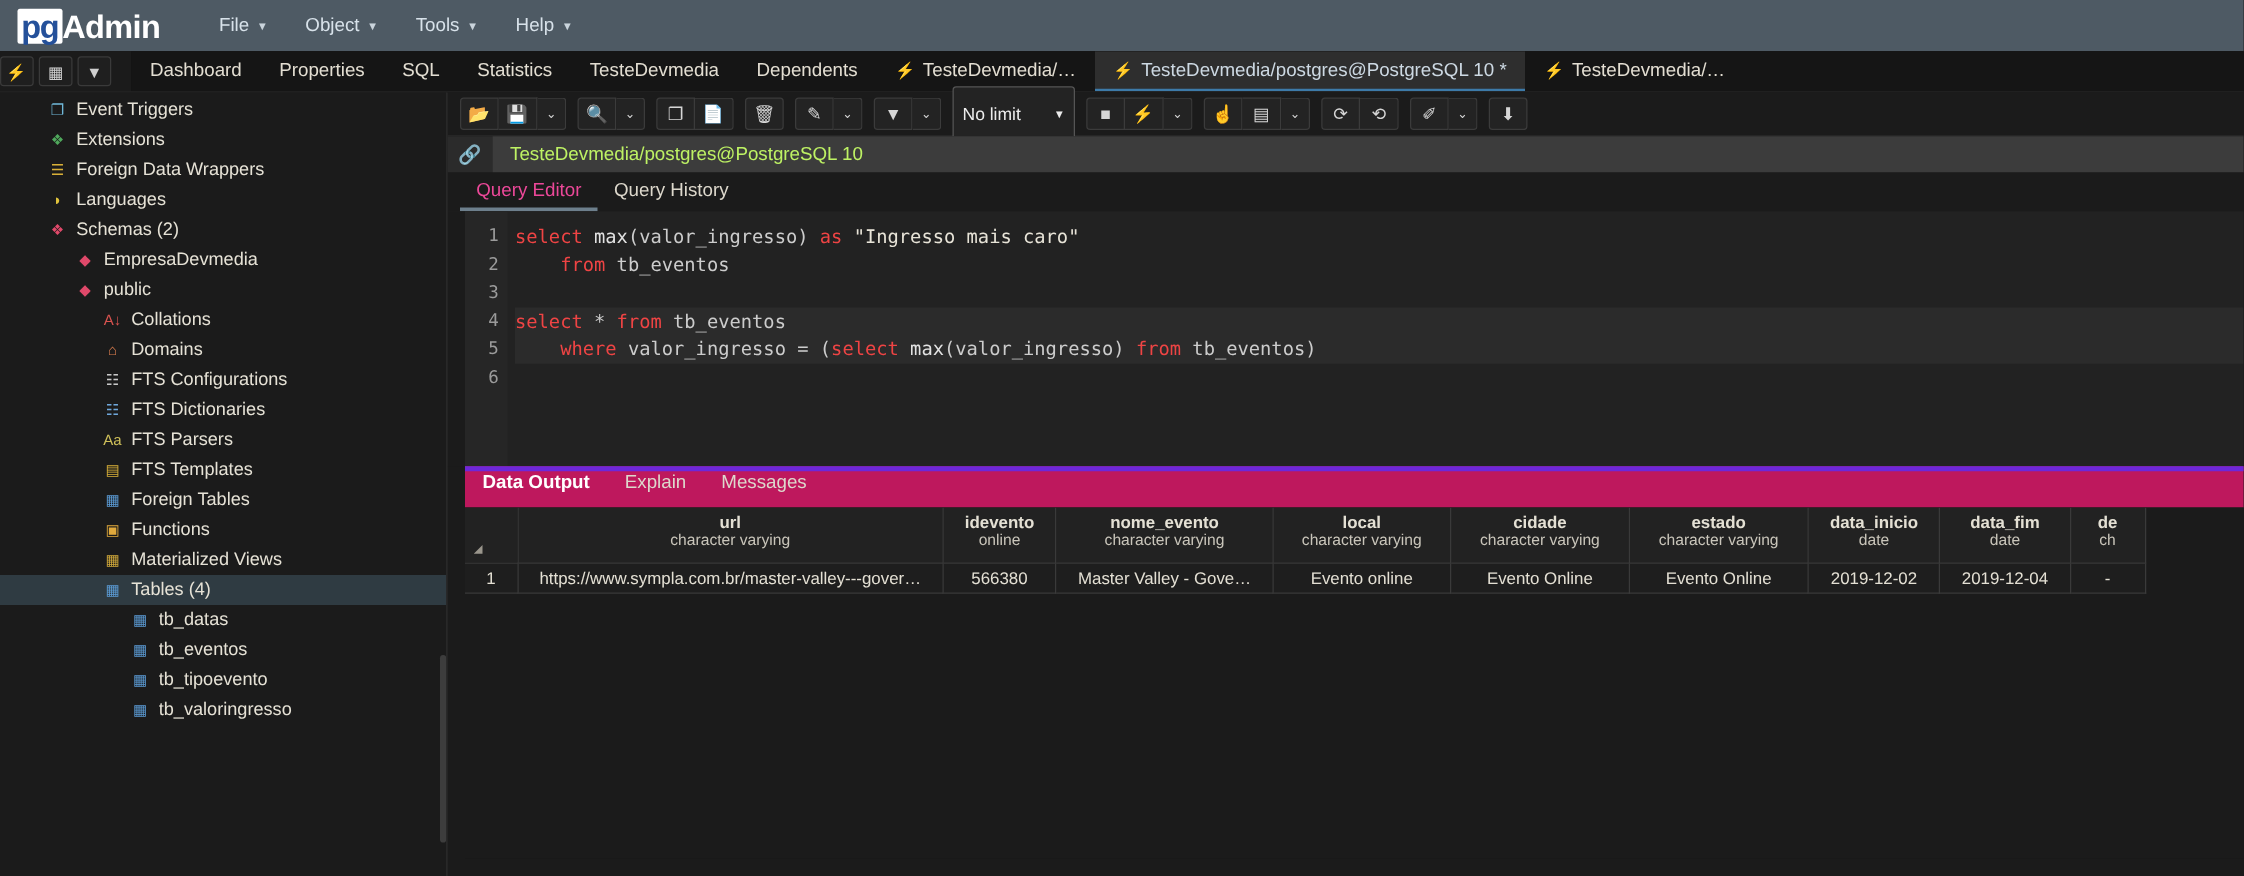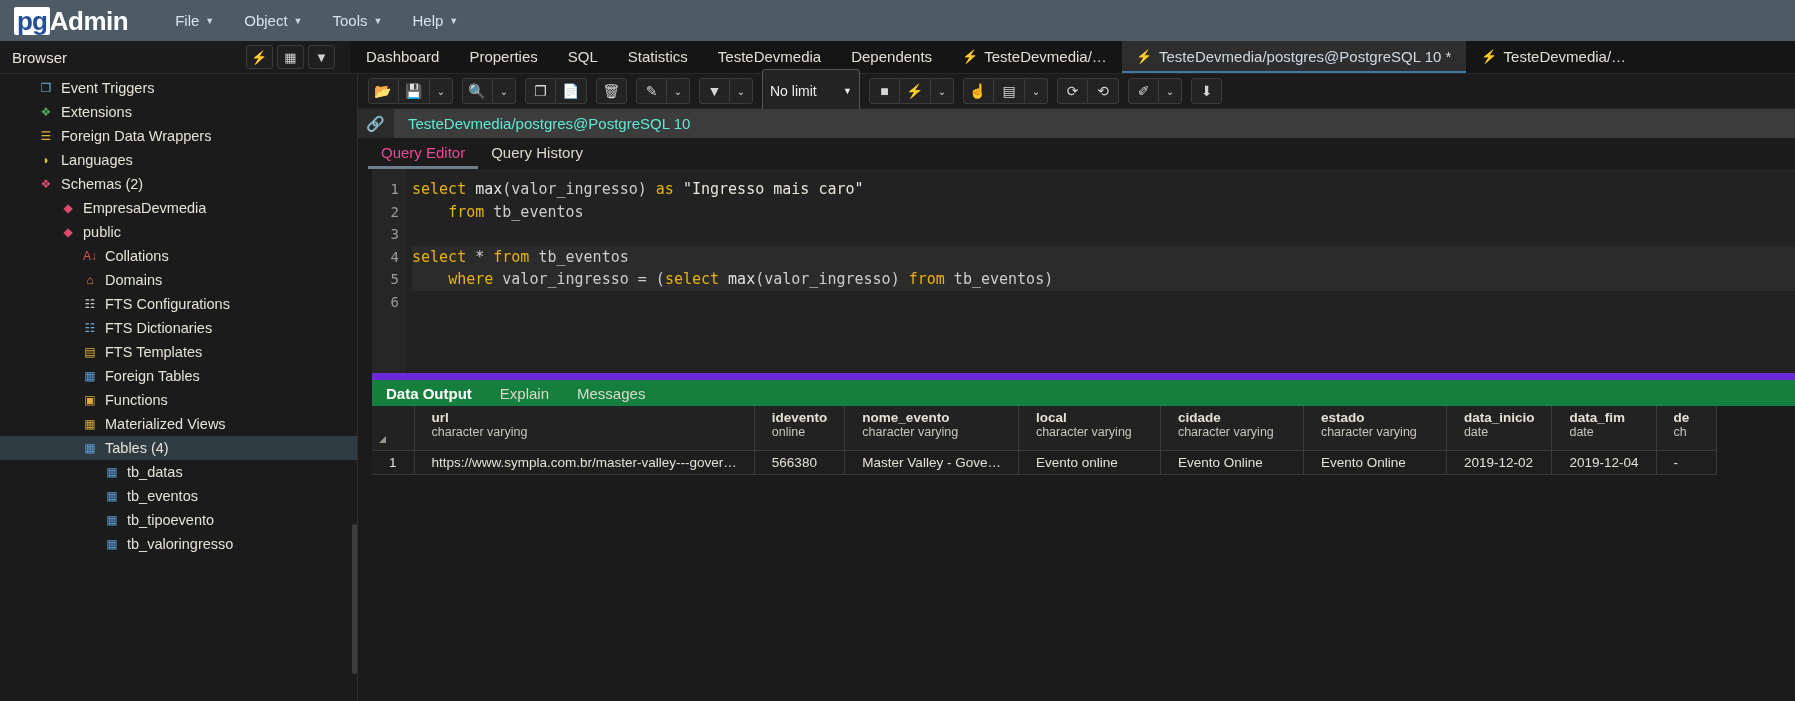--- a/index.html
+++ b/index.html
@@ -145,21 +145,21 @@
     height: 29px; flex: 0 0 29px;
     display: flex; align-items: stretch;
     background: #1b1b1b;
   }
   .connicon {
     width: 36px; flex: 0 0 36px;
     display: flex; align-items: center; justify-content: center;
     background: #2b2b2b; color: #5b9bd5; font-size: 15px;
   }
   .connname {
-    flex: 1; background: #3c3c3c; color: #5eead4;
+    flex: 1; background: #3c3c3c; color: #bef264;
     font-size: 15px; display: flex; align-items: center;
     padding-left: 14px;
   }
 
   .subtabs {
     height: 31px; flex: 0 0 31px;
     display: flex; align-items: stretch;
     background: #1b1b1b; padding-left: 10px;
   }
   .stab {
@@ -184,44 +184,44 @@
     text-align: right; padding: 9px 7px 0 0;
     line-height: 22.6px; font-size: 14px;
   }
   .code {
     flex: 1; padding: 9px 0 0 6px;
     line-height: 22.6px; white-space: pre;
     color: #e2e2e2; overflow: hidden;
   }
   .code .ln { display: block; }
   .code .ln.hl { background: #2b2b2b; }
-  .kw   { color: #eab308; }
+  .kw   { color: #ef4444; }
   .fn   { color: #e2e2e2; }
   .str  { color: #e8e4d8; }
   .pn   { color: #cccccc; }
 
   
   .results { flex: 1; display: flex; flex-direction: column;
              min-height: 0; background: #1b1b1b; padding-left: 14px; }
   .rtabs {
     height: 33px; flex: 0 0 33px;
-    display: flex; align-items: center; background: #15803d;
-    border-top: 7px solid #6d28d9;
+    display: flex; align-items: flex-start; background: #be185d;
+    border-top: 4px solid #6d28d9;
   }
   .rtab {
     display: flex; align-items: center; padding: 0 14px;
     font-size: 15px; color: #ddd8cc; cursor: pointer;
   }
   .rtab.active { color: #fff; font-weight: bold; }
   .gridwrap { flex: 1; overflow: hidden; background: #1b1b1b; }
   table.grid { border-collapse: collapse; table-layout: fixed; }
   table.grid th, table.grid td {
     border: 1px solid #3a3a3a; border-top: none; border-left: none;
     font-size: 13.5px; color: #e4e0d4;
-    text-align: left; vertical-align: top;
+    text-align: center; vertical-align: top;
     padding: 4px 17px; overflow: hidden;
     white-space: nowrap; text-overflow: ellipsis;
   }
   table.grid th { background: #222222; font-weight: normal; height: 44px; }
   .colname { font-weight: bold; display: block; font-size: 13.5px; }
   .coltype { color: #c9c5ba; display: block; font-size: 12.5px; margin-top: 0; }
   table.grid td { background: #1e1e1e; height: 24px; }
   td.rownum, th.corner {
     background: #232323; width: 35px; text-align: center;
     color: #ddd9cd; padding: 4px 4px;
@@ -256,21 +256,20 @@
     <span>Tools</span>
     <span class="caret">▼</span>
   </div>
   <div class="menu-item">
     <span>Help</span>
     <span class="caret">▼</span>
   </div>
 </div>
 
 <div class="row2">
-  <div class="browser-title">Browser</div>
   <div class="browser-btns">
     <div class="tbtn bolt">⚡</div>
     <div class="tbtn">▦</div>
     <div class="tbtn">▼</div>
   </div>
   <div class="tabstrip" id="panel-tabs">
       <div class="ptab">
         <span>Dashboard</span>
       </div>
       <div class="ptab">
@@ -342,20 +341,24 @@
         <span class="ticon" style="color: rgb(221, 127, 79); font-size: 12px;">⌂</span>
         <span>Domains</span>
       </div>
       <div class="tnode" style="padding-left: 82px;">
         <span class="ticon" style="color: rgb(201, 201, 201); font-size: 12px;">☷</span>
         <span>FTS Configurations</span>
       </div>
       <div class="tnode" style="padding-left: 82px;">
         <span class="ticon" style="color: rgb(111, 168, 220); font-size: 12px;">☷</span>
         <span>FTS Dictionaries</span>
+      </div>
+      <div class="tnode" style="padding-left: 82px;">
+        <span class="ticon" style="color: rgb(207, 192, 90); font-size: 12px;">Aa</span>
+        <span>FTS Parsers</span>
       </div>
       <div class="tnode" style="padding-left: 82px;">
         <span class="ticon" style="color: rgb(217, 176, 56); font-size: 12px;">▤</span>
         <span>FTS Templates</span>
       </div>
       <div class="tnode" style="padding-left: 82px;">
         <span class="ticon" style="color: rgb(91, 155, 213); font-size: 12px;">▦</span>
         <span>Foreign Tables</span>
       </div>
       <div class="tnode" style="padding-left: 82px;">

